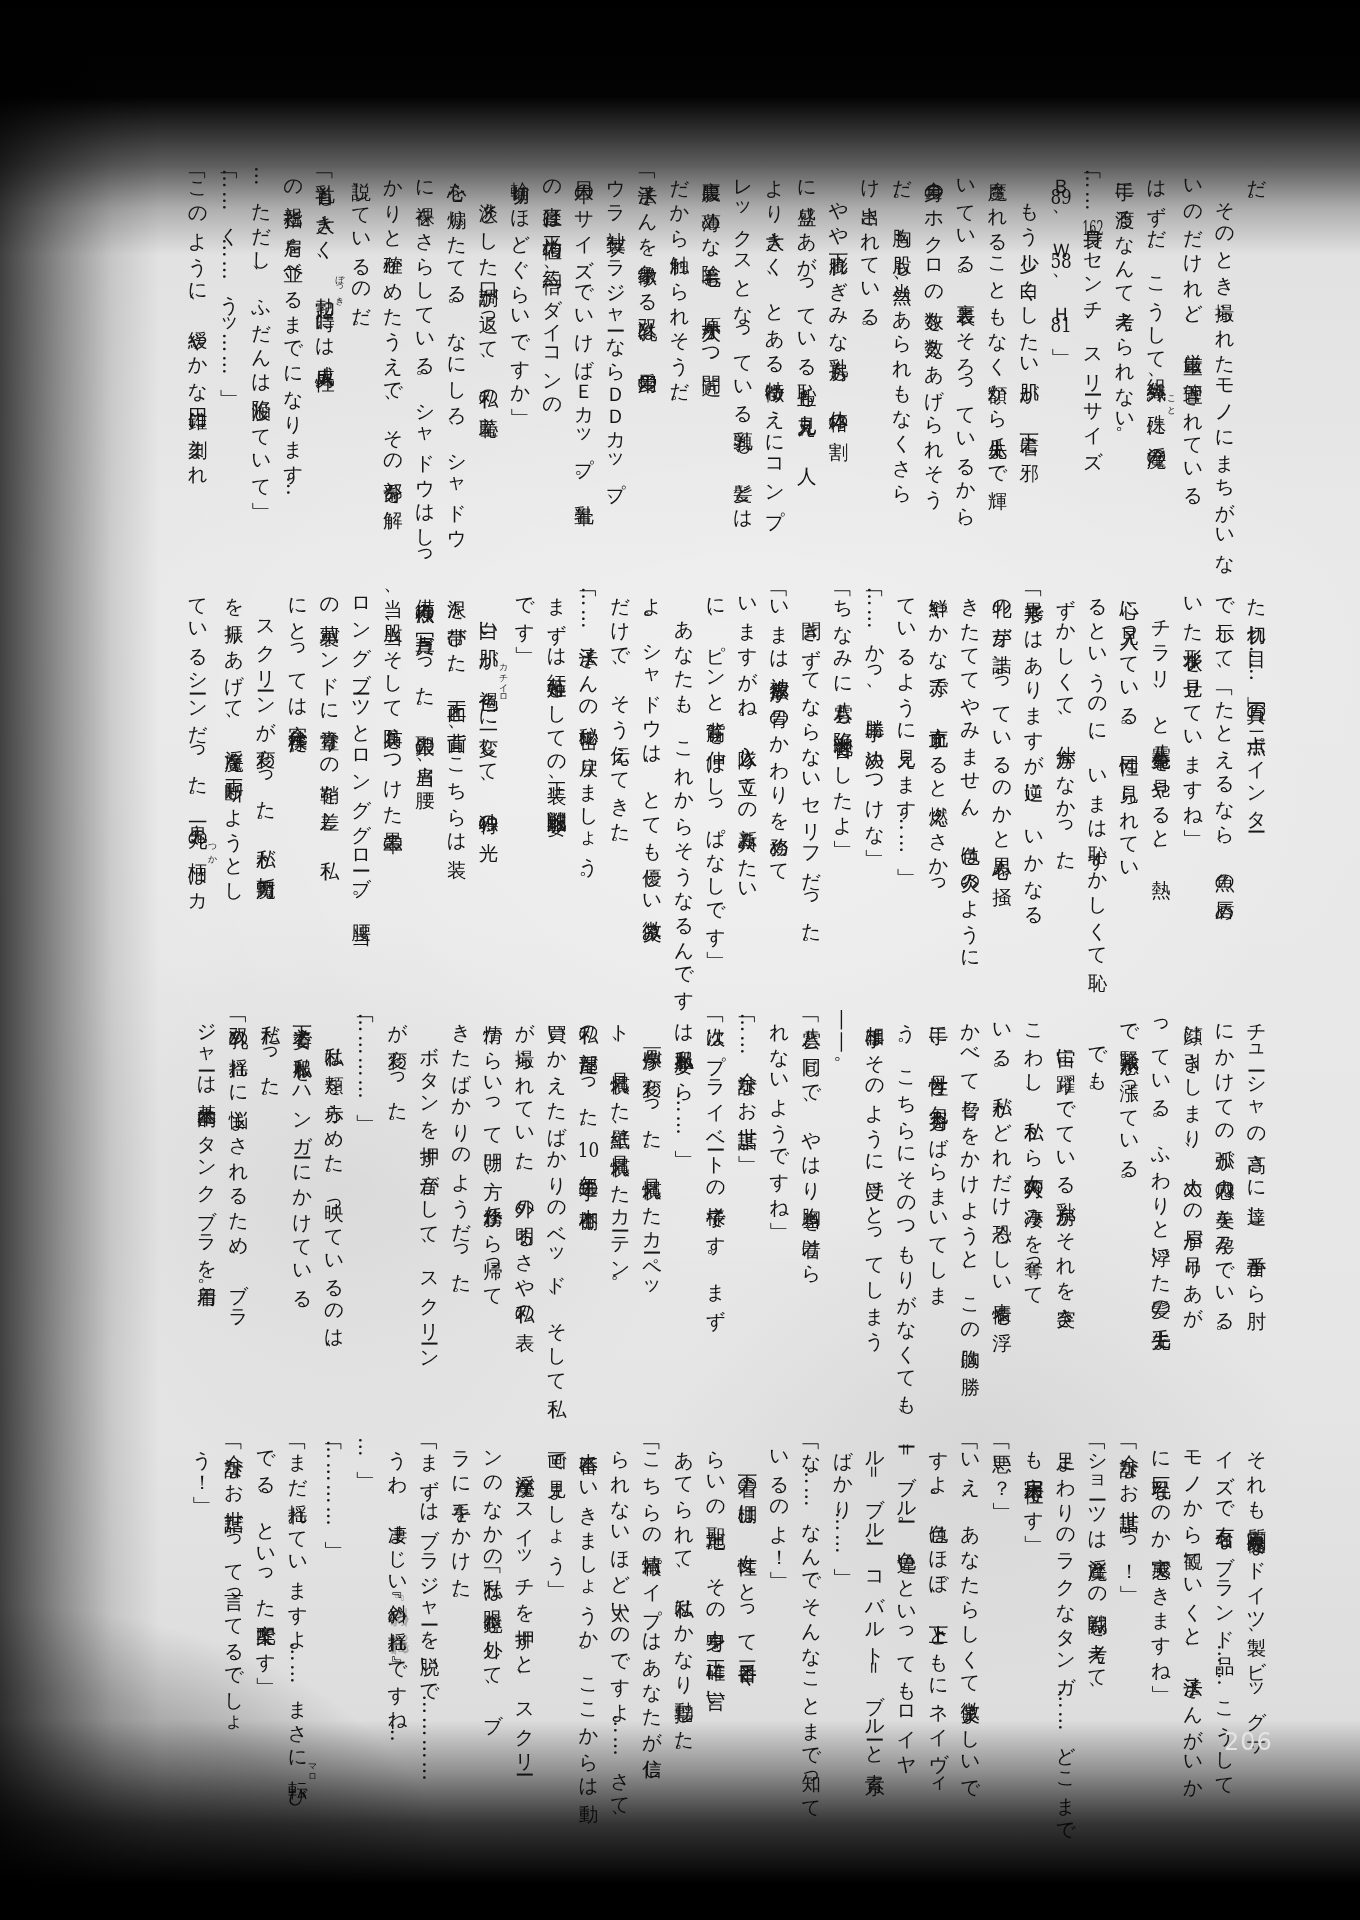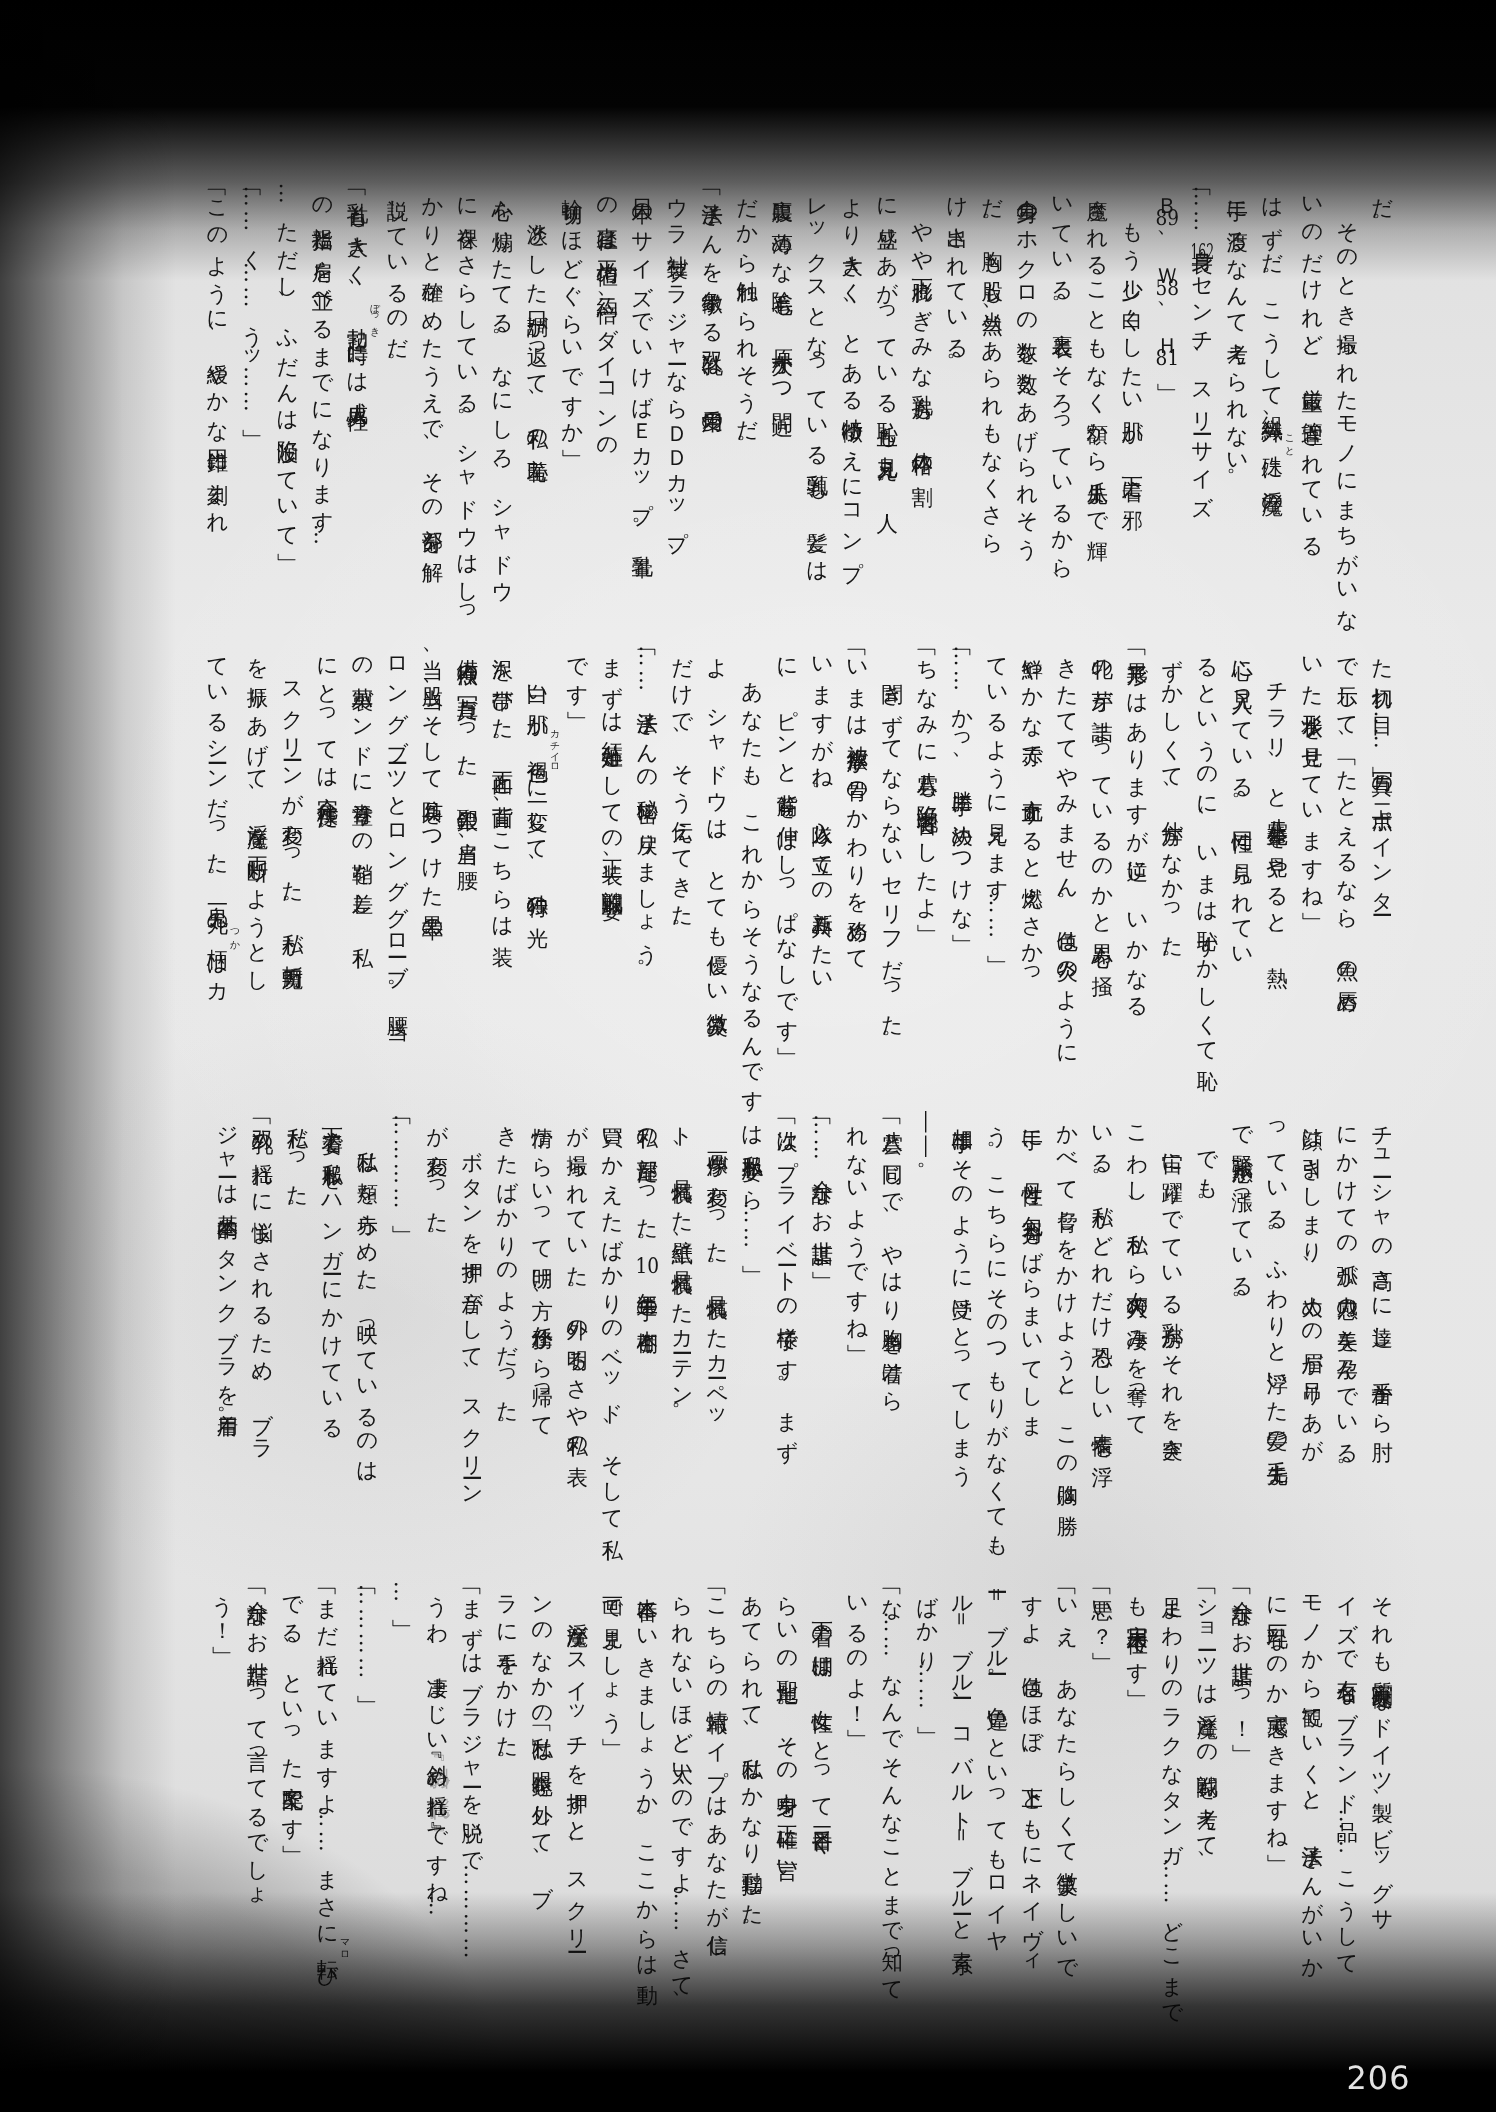--- a/index.html
+++ b/index.html
@@ -37,23 +37,23 @@
   .band .col{white-space:nowrap;}
   .band1{top:166px;}
   .band2{top:584px;}
   .band3{top:1010px;}
   .band4{top:1437px;}
   ruby{ruby-align:center;}
   rt{font-size:9px;letter-spacing:0;opacity:0.95;}
   .tcy{text-combine-upright:all;letter-spacing:0;}
   .emph{text-shadow:2.5px 2.5px 0 #a5a5a5;}
   .page-number{
-    position:absolute;left:1224px;top:1872px;
+    position:absolute;left:1224px;top:1728px;
     font-family:"DejaVu Sans","Liberation Sans",sans-serif;
-    font-size:29px;letter-spacing:1px;color:#e3e3e3;
+    font-size:24px;letter-spacing:1px;color:#e3e3e3;
   }
 </style>
 </head>
 <body>
 
 <div class="page" style="color: rgb(22, 22, 22);">
 
   <div class="band band1">
       <div class="col">だ。</div>
       <div class="col">　そのとき撮られたモノにまちがいな</div>

